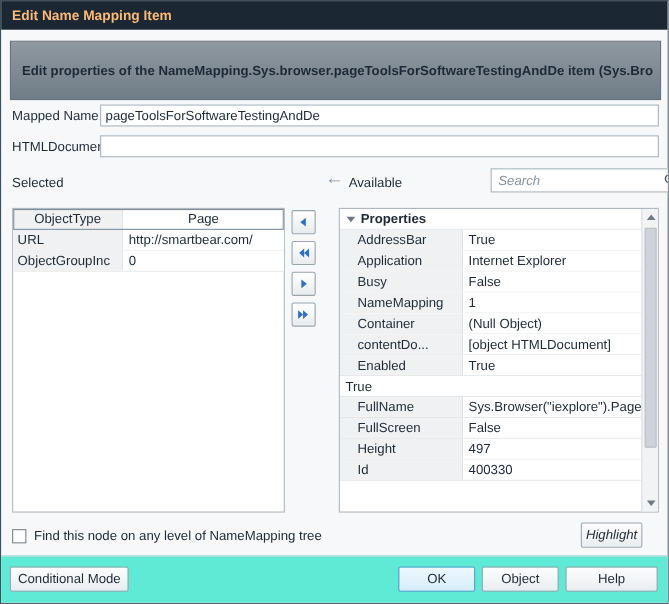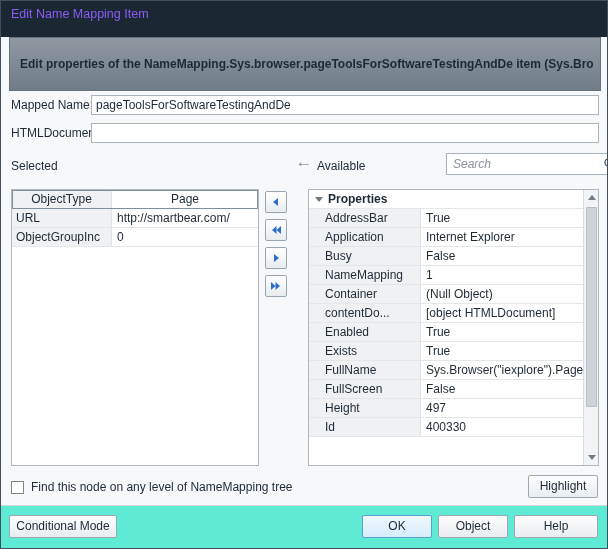--- a/index.html
+++ b/index.html
@@ -12,24 +12,24 @@
     overflow: hidden;
   }
   .dialog {
     position: relative;
     width: 608px; height: 549px;
     background: #f6f8fa;
     border: 1px solid #3f4f5e;
     overflow: hidden;
   }
   .titlebar {
-    position: absolute; top: 0; left: 0; right: 0; height: 36px;
+    position: absolute; top: 0; left: 0; right: 0; height: 26px;
     background: #1b2733;
-    color: #8b5cf6;
-    font-weight: 400; font-size: 12.5px;
+    color: #fdba74;
+    font-weight: 700; font-size: 12.5px;
     line-height: 26px; padding-left: 10px;
   }
   .banner {
     position: absolute; left: 8px; top: 36px; width: 592px; height: 54px;
     background: linear-gradient(180deg, #8f99a2, #707c86);
     border: 1px solid #66727c;
     display: flex; align-items: center;
     padding: 0 10px;
     font-weight: bold; color: #1c2a38;
     white-space: nowrap; overflow: hidden;
@@ -112,21 +112,21 @@
   .checkbox-label { position: absolute; left: 30px; top: 478px; height: 16px; line-height: 16px; }
 
   .btn {
     position: absolute; height: 23px;
     background: linear-gradient(180deg, #fdfdfd, #e9edf0);
     border: 1px solid #9fa8b0; border-radius: 2px;
     font-family: "Liberation Sans", sans-serif; font-size: 12px; color: #1e2a36;
     text-align: center; line-height: 21px;
     cursor: default;
   }
-  .btn-highlight { left: 527px; top: 474px; width: 70px; }
+  .btn-highlight { left: 527px; top: 474px; width: 56px; font-style: italic; }
 
   .footer {
     position: absolute; left: 0; right: 0; bottom: 0; height: 43px;
     background: #5eead4; border-top: 1px solid #d2d7db;
   }
   .btn-conditional { left: 8px; top: 9px; width: 108px; }
   .btn-ok {
     left: 361px; top: 9px; width: 70px;
     background: linear-gradient(180deg, #eef8fe, #d6edfa);
     border: 1px solid #5ba0d0;
@@ -231,21 +231,20 @@
       </div>
       <div class="trow">
         <div class="tname">contentDo...</div>
         <div class="tval">[object HTMLDocument]</div>
       </div>
       <div class="trow">
         <div class="tname">Enabled</div>
         <div class="tval">True</div>
       </div>
       <div class="trow">
-        <div class="tname">Exists</div>
         <div class="tval">True</div>
       </div>
       <div class="trow">
         <div class="tname">FullName</div>
         <div class="tval">Sys.Browser("iexplore").Page("http://</div>
       </div>
       <div class="trow">
         <div class="tname">FullScreen</div>
         <div class="tval">False</div>
       </div>

